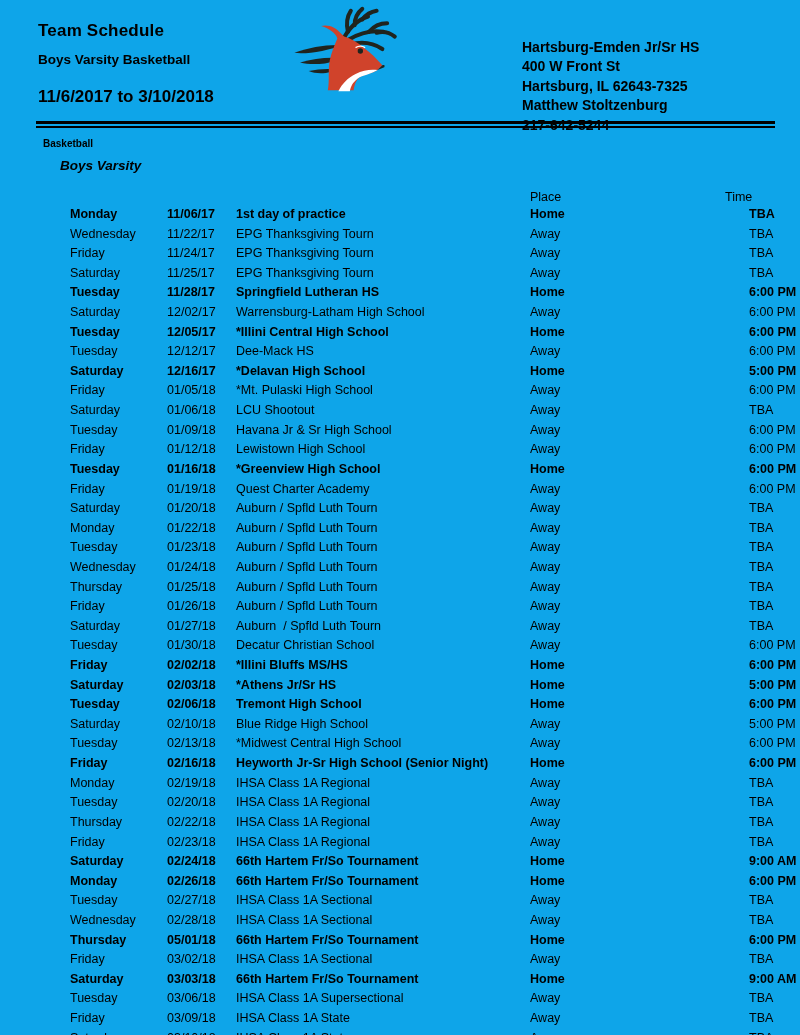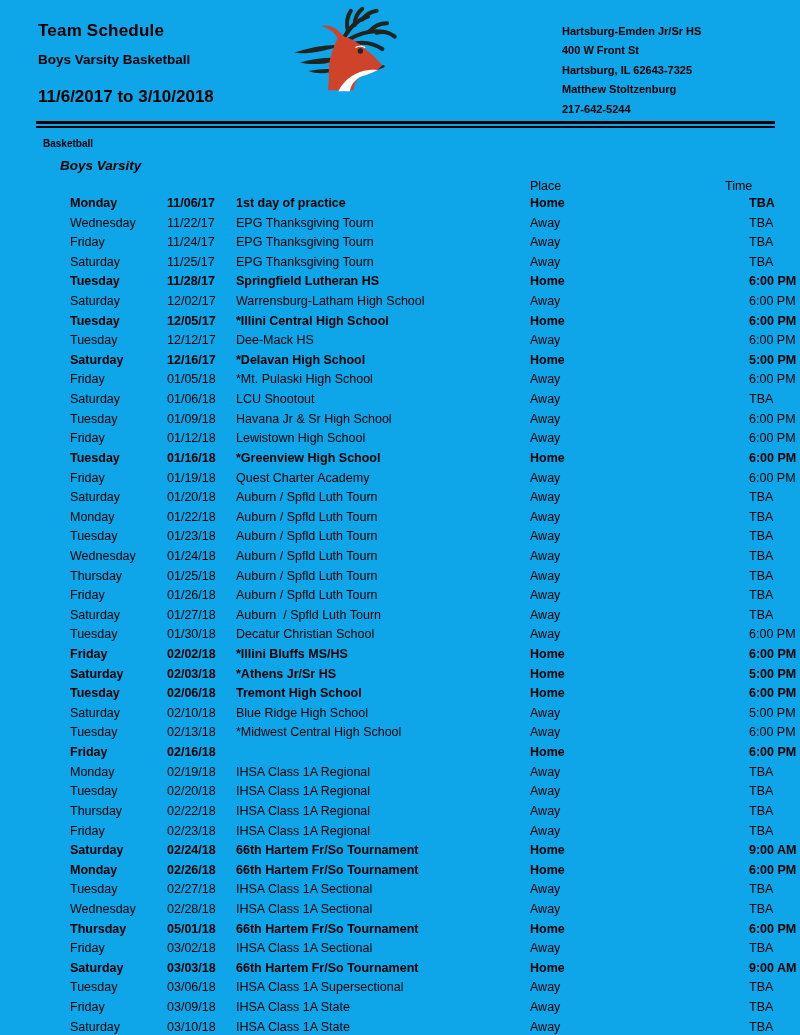--- a/index.html
+++ b/index.html
@@ -14,34 +14,34 @@
 
   
   .hdr-left { position: absolute; left: 38px; top: 20px; }
   .hdr-title { font-size: 17px; font-weight: bold; line-height: 22px; letter-spacing: .2px; }
   .hdr-sub   { font-size: 13.5px; font-weight: bold; line-height: 19px; margin-top: 8px; }
   .hdr-range { font-size: 17px; font-weight: bold; line-height: 19px; margin-top: 18px; }
 
   .logo-wrap { position: absolute; left: 292px; top: 6px; width: 108px; height: 88px; }
   .logo-wrap svg { width: 100%; height: 100%; }
 
-  .hdr-right { position: absolute; left: 522px; top: 22px; font-size: 11px; font-weight: bold; line-height: 19.4px; margin-left: 40px; }
+  .hdr-right { position: absolute; left: 522px; top: 38px; font-size: 14px; font-weight: bold; line-height: 19.4px; }
 
   
   .rule { position: absolute; left: 36px; top: 121px; width: 739px; }
   .rule .bar1 { height: 3px; background: #000; }
   .rule .bar2 { height: 2px; background: #000; margin-top: 2px; }
 
   
   .section-sport { position: absolute; left: 43px; top: 138px; font-size: 10px; font-weight: bold; }
   .section-team  { position: absolute; left: 60px; top: 158px; font-size: 13.5px; font-weight: bold; font-style: italic; }
 
   
   .sched { position: absolute; left: 0; top: 179px; width: 800px; font-size: 12.5px; }
-  .sched-head { position: relative; height: 14px; }
+  .sched-head { position: relative; height: 14px; margin-top: 11px; }
   .sched-head span { position: absolute; top: 0; font-weight: normal; }
   .col-place-x { left: 530px; }
   .col-time-x  { left: 725px; }
 
   .rows { position: relative; }
   .row { position: relative; height: 19.62px; }
   .row span { position: absolute; top: 3px; white-space: nowrap; }
   .c-day   { left: 70px; }
   .c-date  { left: 167px; }
   .c-event { left: 236px; white-space: pre !important; }
@@ -303,20 +303,21 @@
         <div class="row">
           <span class="c-day">Tuesday</span>
           <span class="c-date">02/13/18</span>
           <span class="c-event">*Midwest Central High School</span>
           <span class="c-place">Away</span>
           <span class="c-time">6:00 PM</span>
         </div>
         <div class="row home">
           <span class="c-day">Friday</span>
           <span class="c-date">02/16/18</span>
+          <span class="c-event">Heyworth Jr-Sr High School (Senior Night)</span>
           <span class="c-place">Home</span>
           <span class="c-time">6:00 PM</span>
         </div>
         <div class="row">
           <span class="c-day">Monday</span>
           <span class="c-date">02/19/18</span>
           <span class="c-event">IHSA Class 1A Regional</span>
           <span class="c-place">Away</span>
           <span class="c-time">TBA</span>
         </div>

